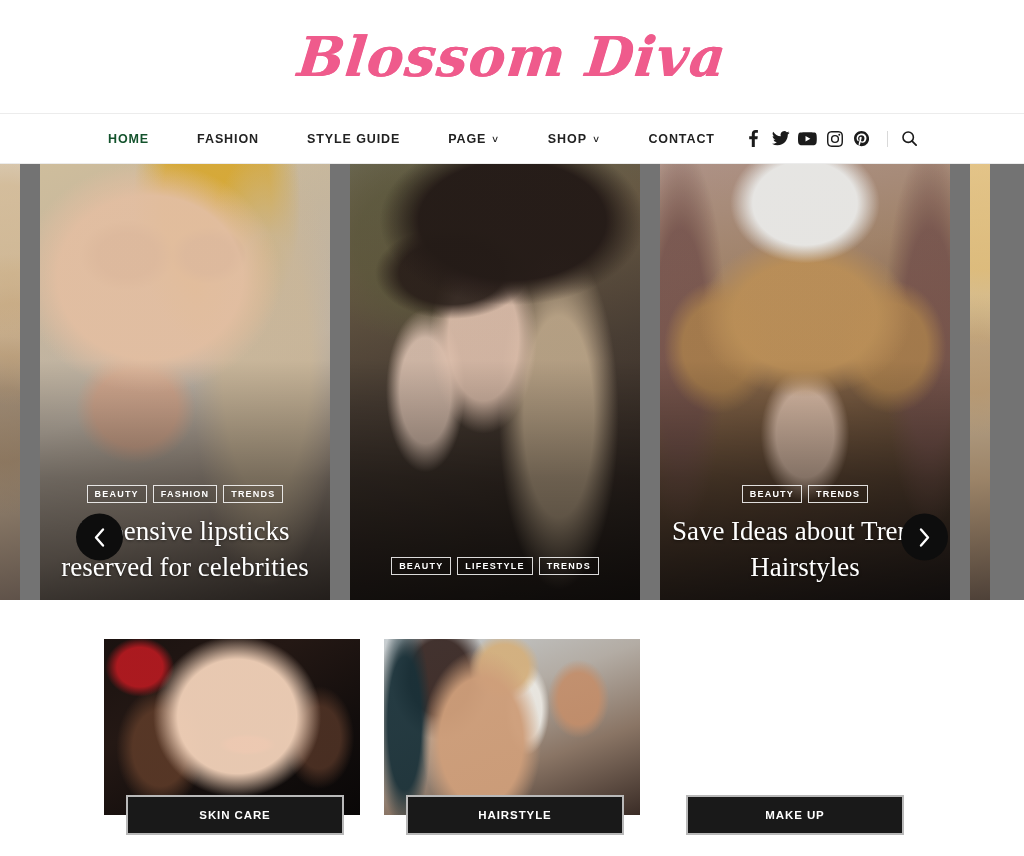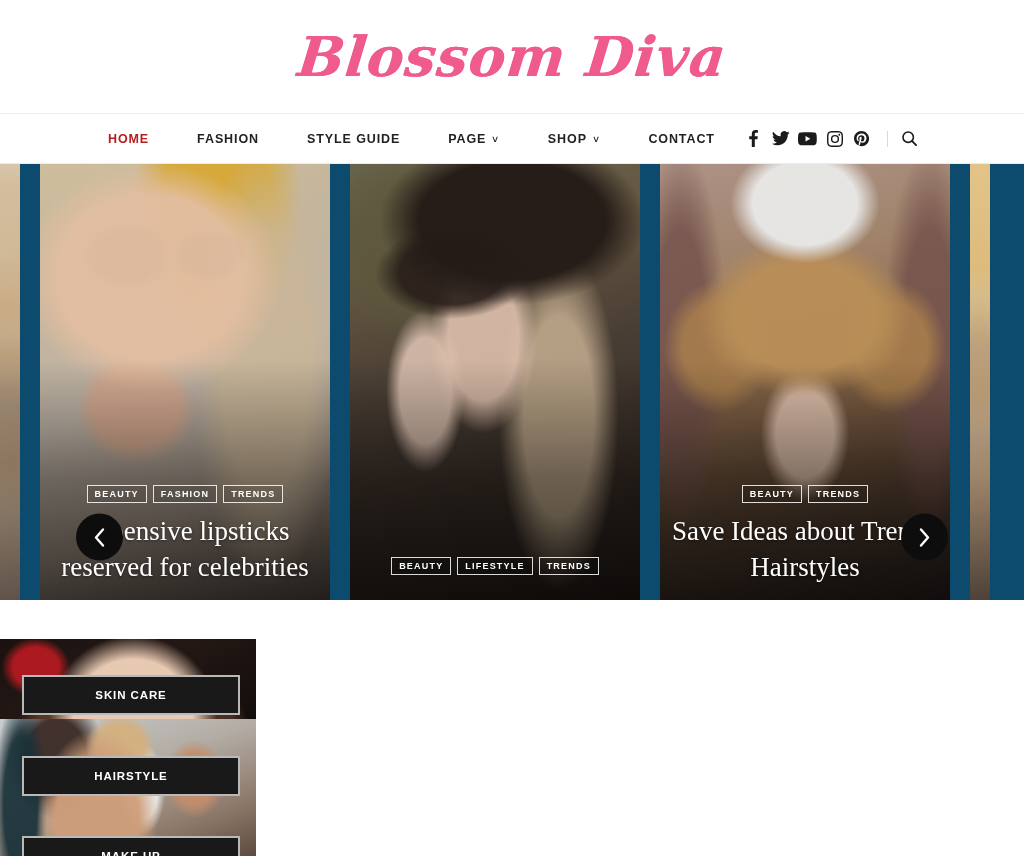--- a/index.html
+++ b/index.html
@@ -58,21 +58,21 @@
     color: #222222;
     text-transform: uppercase;
     padding: 0 0;
     margin-right: 48px;
     cursor: pointer;
     white-space: nowrap;
     display: flex;
     align-items: center;
   }
   .nav-item:last-child { margin-right: 12px; }
-  .nav-item.active { color: #b91c1c; }
+  .nav-item.active { color: #14532d; }
   .nav-caret {
     display: inline-block;
     margin-left: 6px;
     font-size: 9px;
     font-weight: 400;
     line-height: 1;
     transform: translateY(1px) scaleX(1.25);
   }
 
   .nav-social {
@@ -102,21 +102,21 @@
     width: 22px; height: 22px;
     display: flex; align-items: center; justify-content: center;
     cursor: pointer; color: #1b1b1b;
   }
 
   
   .slider {
     position: relative;
     width: 100%;
     height: 436px;
-    background: #0c4a6e;
+    background: #737373;
     overflow: hidden;
   }
   .slides-track {
     position: absolute;
     top: 0; left: 0;
     height: 436px;
     display: flex;
     align-items: flex-start;
     gap: 20px;
     padding-left: 0;
@@ -195,21 +195,20 @@
 
   
   .categories {
     width: 100%;
     height: 256px;
     background: #ffffff;
     display: flex;
     justify-content: center;
     gap: 24px;
     padding-top: 39px;
-    flex-direction: column;
   }
   .cat-card {
     position: relative;
     width: 256px;
     height: 176px;
     cursor: pointer;
   }
   .cat-img {
     position: absolute;
     top: 0; left: 0;

